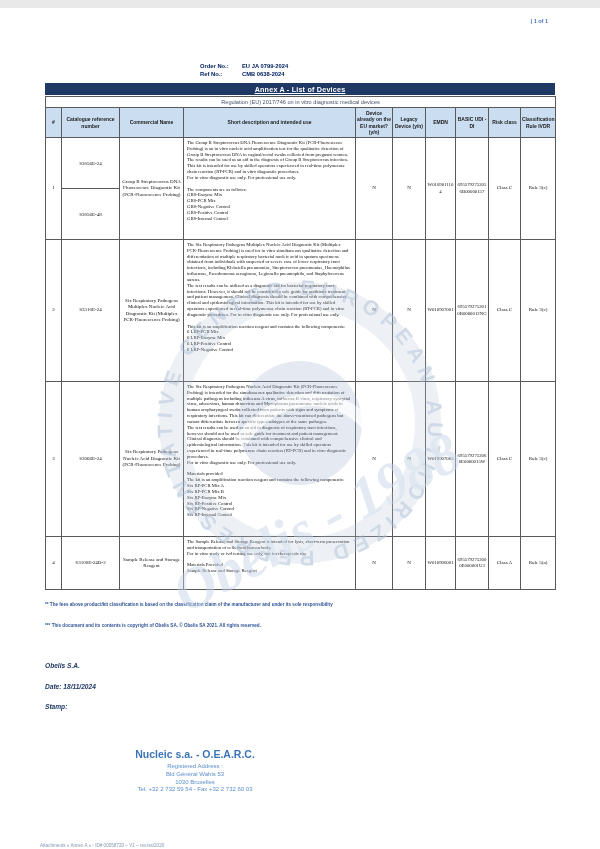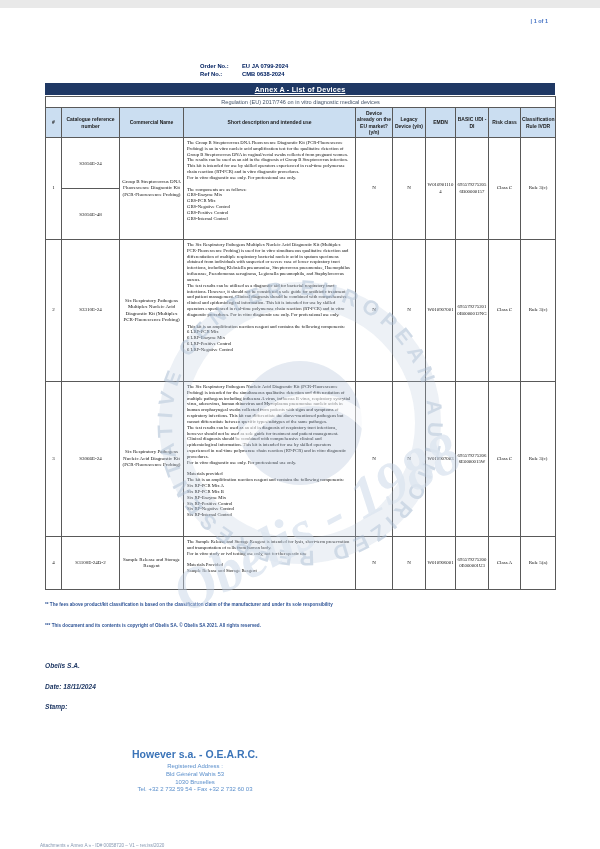--- a/index.html
+++ b/index.html
@@ -206,21 +206,21 @@
   <div class="notes note1">** The fees above product/kit classification is based on the classification claim of the manufacturer and under its sole responsibility</div>
   <div class="notes note2">*** This document and its contents is copyright of Obelis SA. © Obelis SA 2021. All rights reserved.</div>
 
   <div class="signoff">
     <div>Obelis S.A.</div>
     <div>Date: 18/11/2024</div>
     <div>Stamp:</div>
   </div>
 
   <div class="address">
-    <div class="addr-name">However s.a. - O.E.A.R.C.</div>
+    <div class="addr-name">Nucleic s.a. - O.E.A.R.C.</div>
     <div class="addr-line">Registered Address :</div>
     <div class="addr-line">Bld Général Wahis 53</div>
     <div class="addr-line">1030 Bruxelles</div>
     <div class="addr-line">Tel. +32 2 732 59 54 - Fax +32 2 732 60 03</div>
   </div>
 
   <div class="footer-attachment">Attachments « Annex A » - ID# 00058720 – V1 – rev.iss/2020</div>
 
 </div>
 

